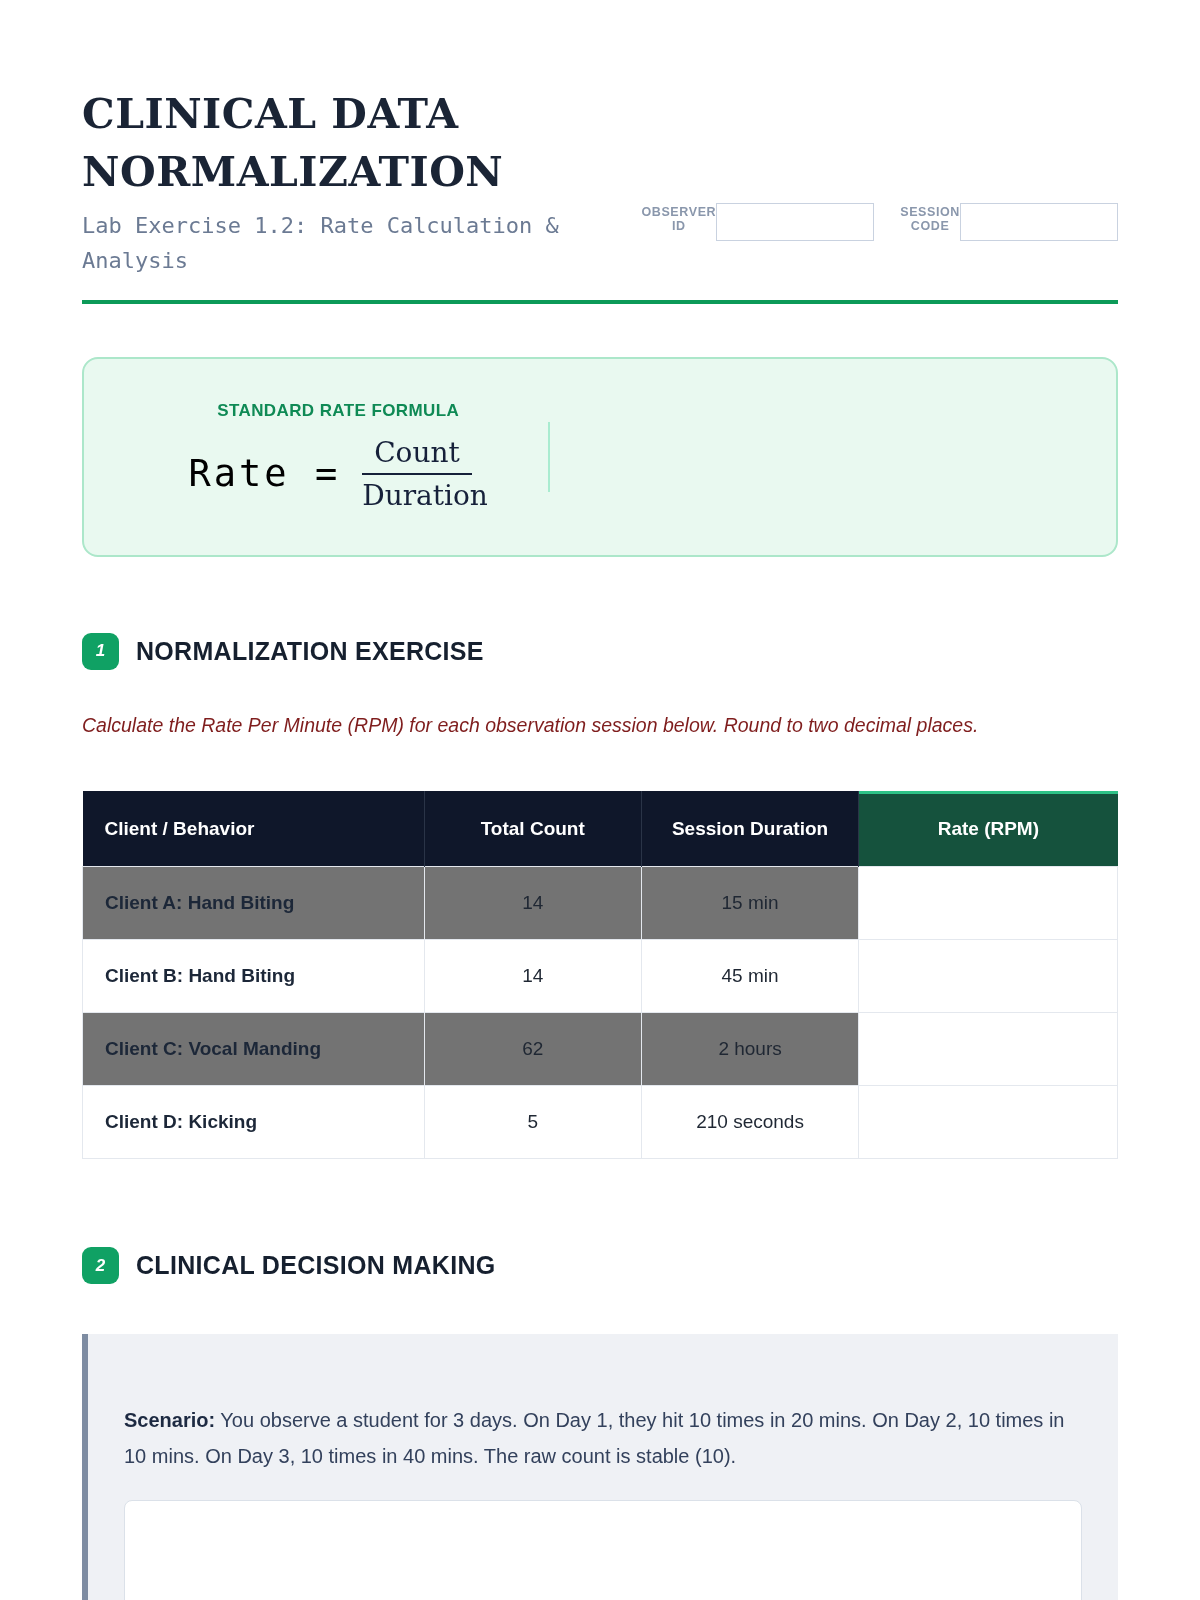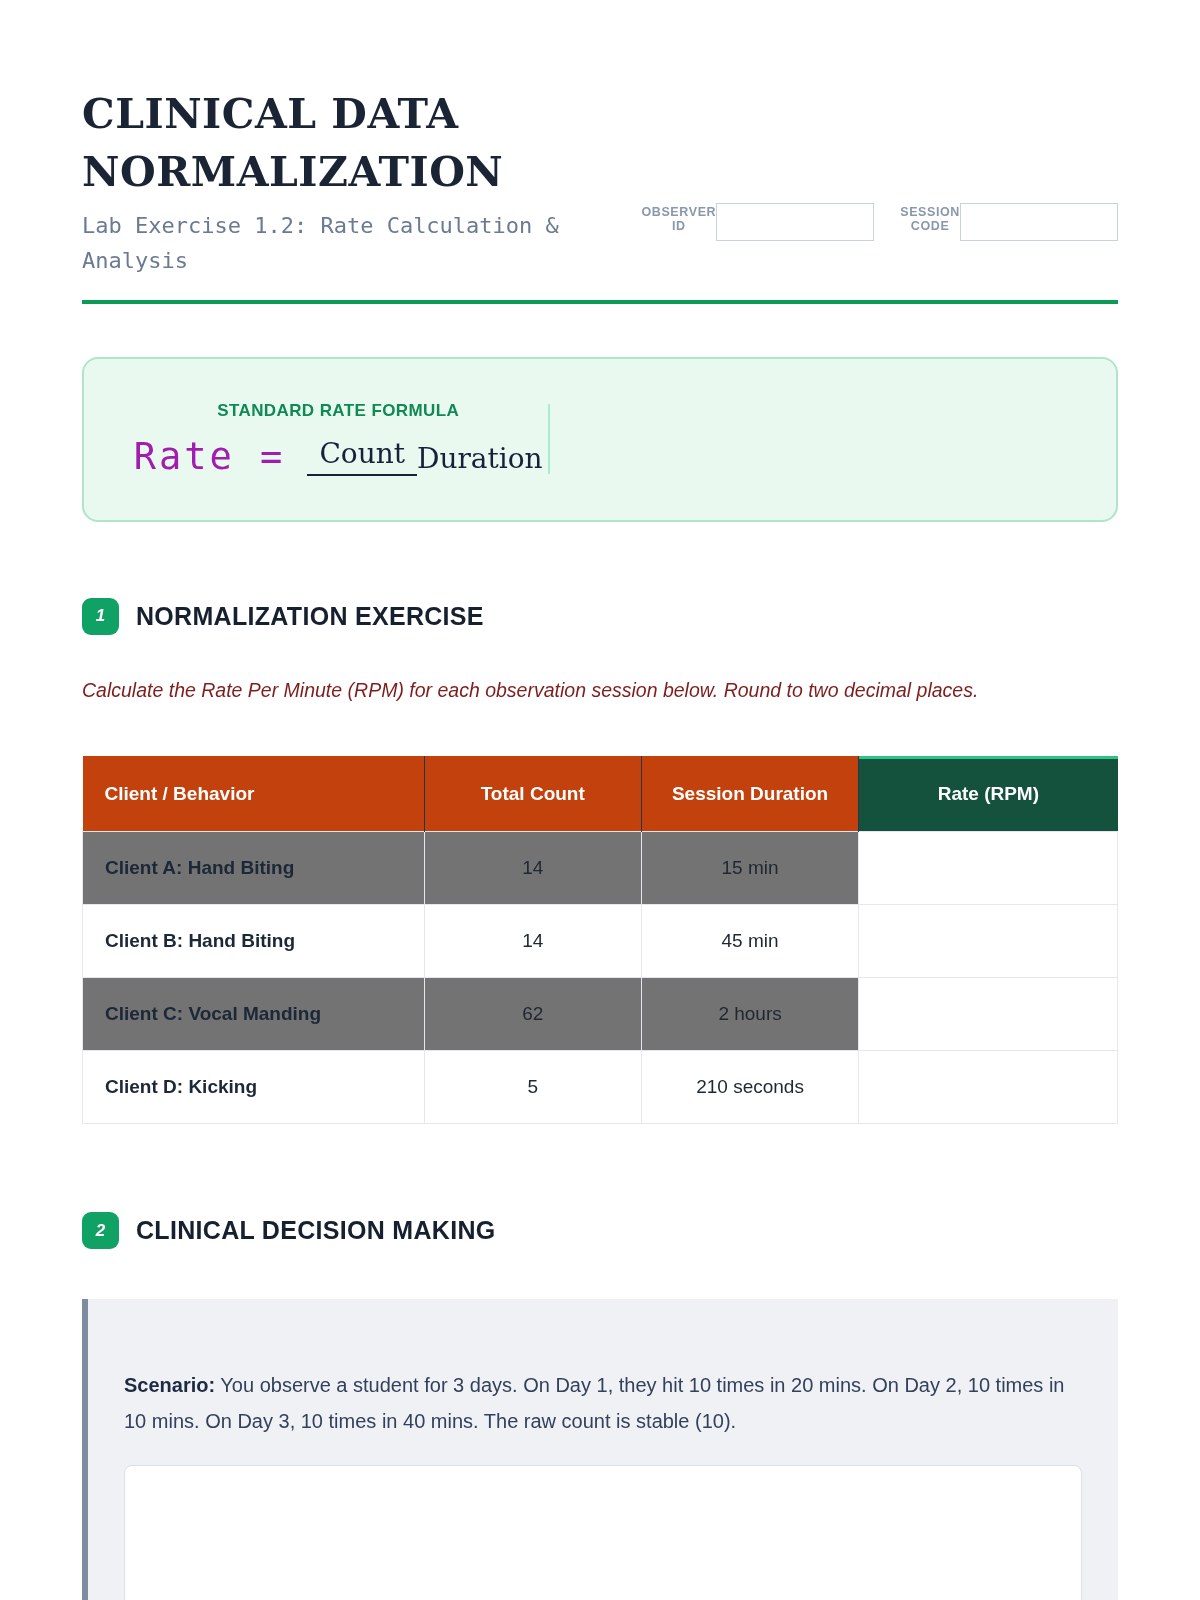--- a/index.html
+++ b/index.html
@@ -23,43 +23,43 @@
   .green-rule { height:4px; background:#0c9a58; margin-top:22px; border:none; }
 
   
   .formula-card { margin-top:53px; background:#e9f9f0; border:2px solid #ace7ca;
     border-radius:16px; display:flex; align-items:center; padding:42px 0; }
   .formula-half { flex:1; display:flex; flex-direction:column; align-items:center; }
   .formula-half.left { flex:0 0 45%;padding-left:44px; }
   .formula-half.right { flex:1; }
   .card-label { font-size:17px; font-weight:bold; color:#0f8a55; letter-spacing:0.4px; }
   .formula-line { display:flex; align-items:center; gap:22px; margin-top:14px; }
-  .rate-lhs { font-family:"DejaVu Sans Mono", monospace; font-size:37px; color:#a21caf;
+  .rate-lhs { font-family:"DejaVu Sans Mono", monospace; font-size:37px; color:#000000;
     letter-spacing:3px; }
-  .frac { display:inline-flex; flex-direction:row; align-items:flex-end;
+  .frac { display:inline-flex; flex-direction:column; align-items:flex-start;
     font-family:"DejaVu Serif", serif; font-size:28px; color:#16213a; line-height:1.25; }
   .frac .num { border-bottom:2.5px solid #16213a; padding:0 12px 3px 12px; }
   .frac .den { padding-top:3px; }
   .v-divider { width:2px; height:70px; background:#a9ecd0; }
   .unit-text { font-size:26px; font-weight:800; color:#15213a; margin-top:16px; }
 
   
   .section-head { display:flex; align-items:center; gap:17px; }
   .sec1 { margin-top:76px; }
   .sec2 { margin-top:88px; }
   .badge { width:37px; height:37px; background:#10a164; border-radius:9px; color:#fff;
     font-style:italic; font-weight:bold; font-size:17px; display:flex;
     align-items:center; justify-content:center; }
   .section-title { font-size:25px; font-weight:800; color:#16202f; letter-spacing:0.3px; }
   .instructions { margin-top:40px; font-style:italic; color:#7f1d1d; font-size:19.5px;
     line-height:1.6; max-width:960px; }
 
   
   table.exercise { margin-top:50px; width:100%; border-collapse:collapse; table-layout:fixed; }
-  table.exercise th { background:#c2410c; color:#ffffff; font-weight:bold; font-size:19px;
+  table.exercise th { background:#0f172a; color:#ffffff; font-weight:bold; font-size:19px;
     padding:25px 16px; text-align:center; line-height:1.35; border-right:1px solid #2a3447; }
   table.exercise th:first-child { text-align:left; padding-left:22px; width:33%; }
   table.exercise th:nth-child(2) { width:21%; }
   table.exercise th:nth-child(3) { width:21%; }
   table.exercise th.rate-head { background:#15523d; border-right:none;
     box-shadow:inset 0 3px 0 #2ec287; width:25%; }
   table.exercise td { font-size:19px; color:#1f2733; text-align:center; padding:25px 14px;
     border:1px solid #e4e8ee; }
   table.exercise td:first-child { text-align:left; padding-left:22px; font-weight:bold;
     color:#1c2738; }

